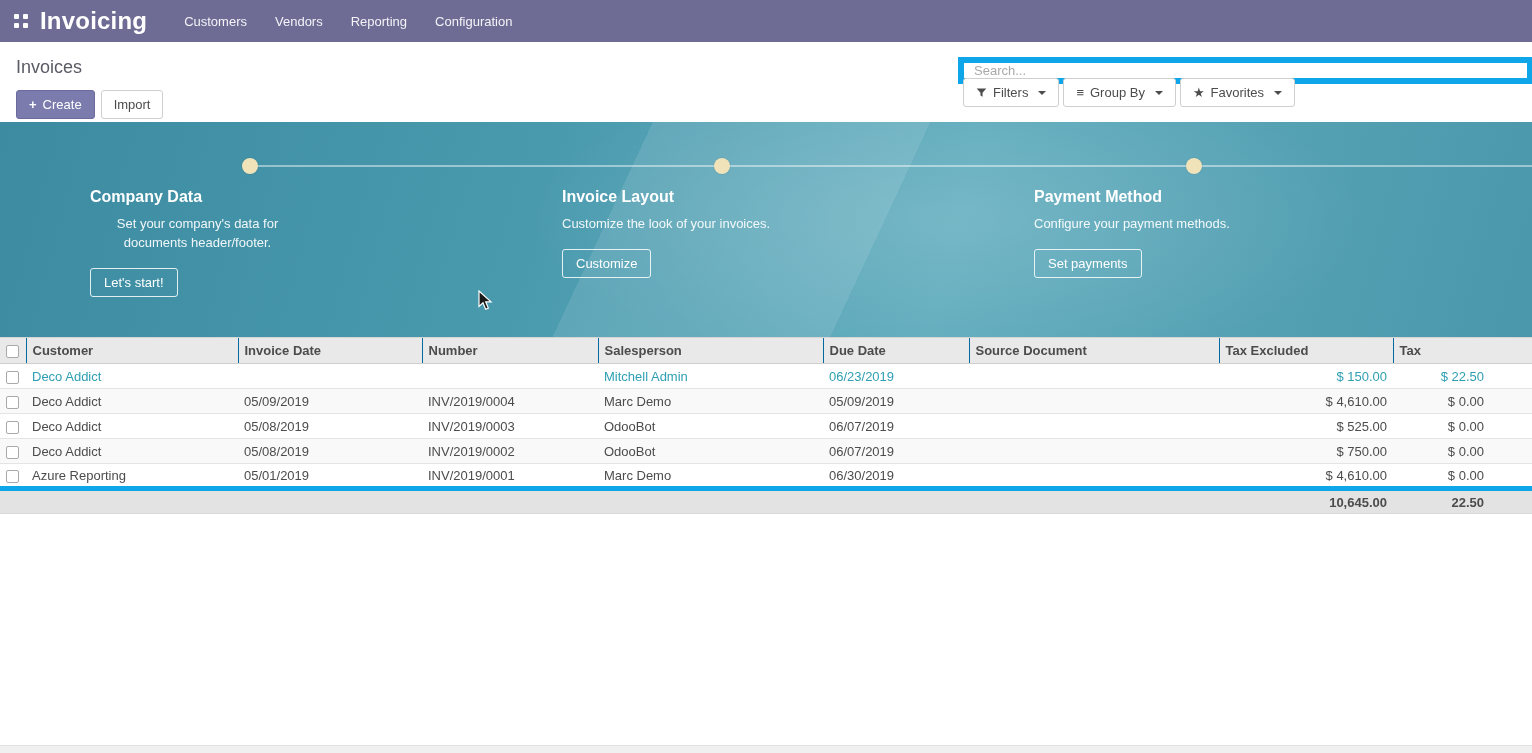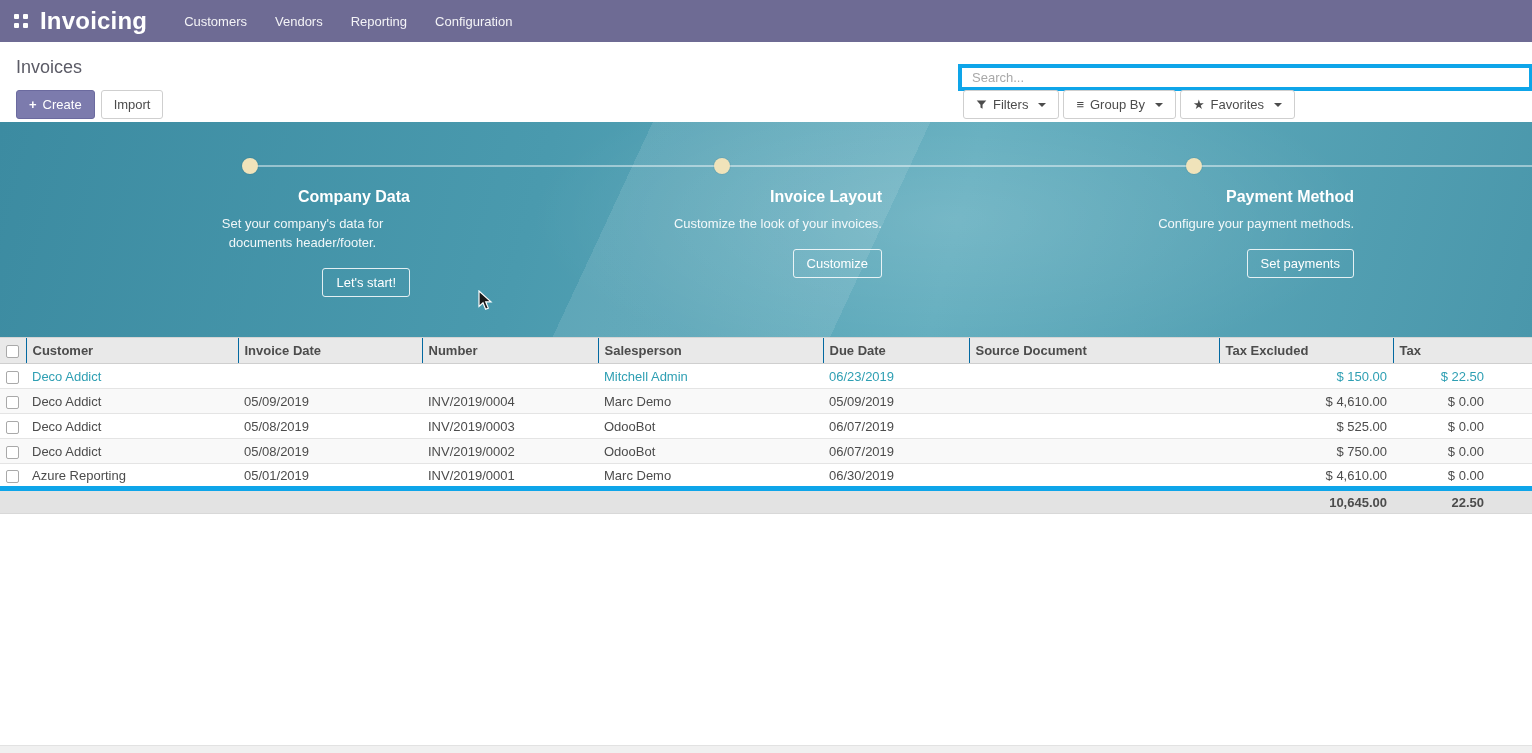--- a/index.html
+++ b/index.html
@@ -32,39 +32,39 @@
     padding: 0 14px; display: flex; align-items: center; cursor: pointer;
   }
 
   
   .control-panel { position: relative; height: 80px; background: #fff; }
   .breadcrumb {
     position: absolute; left: 16px; top: 15px;
     font-size: 18px; color: #5b5b66;
   }
   .search-input {
-    position: absolute; top: 22px; right: -1px; width: 575px; height: 27px;
-    border: 4px solid #0ea5e9; padding: 0 10px; font-size: 13px; color: #4c4c4c;
+    position: absolute; top: 15px; right: -1px; width: 575px; height: 27px;
+    border: 6px solid #0ea5e9; padding: 0 10px; font-size: 13px; color: #4c4c4c;
     outline: none; background: #fff;
     font-family: "Liberation Sans", sans-serif;
   }
   .search-input::placeholder { color: #a9a9a9; }
   .cp-buttons { position: absolute; left: 16px; top: 48px; display: flex; gap: 6px; }
   .btn {
     font-size: 13px; padding: 6px 12px; border-radius: 3px; cursor: pointer;
     border: 1px solid #cfcfcf; background: #fff; color: #4c4c4c;
     display: inline-flex; align-items: center; gap: 6px;
     font-family: "Liberation Sans", sans-serif;
   }
   .btn-primary {
     background: var(--primary, #7c7bad);
     border-color: #6b6a9f; color: #fff;
   }
   .btn .plus { font-weight: 700; font-size: 13px; }
-  .cp-dropdowns { position: absolute; left: 963px; top: 48px; display: flex; gap: 4px; }
+  .cp-dropdowns { position: absolute; left: 963px; top: 36px; display: flex; gap: 4px; }
   .caret {
     display: inline-block; width: 0; height: 0; margin-left: 4px;
     border-left: 4px solid transparent; border-right: 4px solid transparent;
     border-top: 4px solid #4c4c4c;
   }
   .mini-icon { display: inline-flex; align-items: center; color: #4c4c4c; }
   .mini-icon svg { display: block; }
   .glyph { font-size: 13px; line-height: 1; }
 
   
@@ -81,21 +81,21 @@
   .progress-line {
     position: absolute; left: 250px; right: 0; top: 43px; height: 2px;
     background: rgba(255,255,255,.45);
   }
   .step-dot {
     position: absolute; top: 36px; width: 16px; height: 16px; border-radius: 50%;
     background: #f0e3ba; box-shadow: 0 0 0 1px rgba(0,0,0,.05);
   }
   .step {
     position: absolute; top: 66px; width: 320px; text-align: center;
-    display: flex; flex-direction: column; align-items: flex-end;
+    display: flex; flex-direction: column; align-items: flex-start;
   }
   .step-title { font-size: 16px; font-weight: 700; color: #fff; }
   .step-desc {
     font-size: 13px; line-height: 1.45; color: rgba(255,255,255,.92);
     max-width: 215px; margin-top: 9px;
   }
   .step-btn {
     margin-top: 15px; background: transparent; color: #fff;
     border: 1px solid rgba(255,255,255,.85); border-radius: 3px;
     font-size: 13px; padding: 6px 13px; cursor: pointer;

